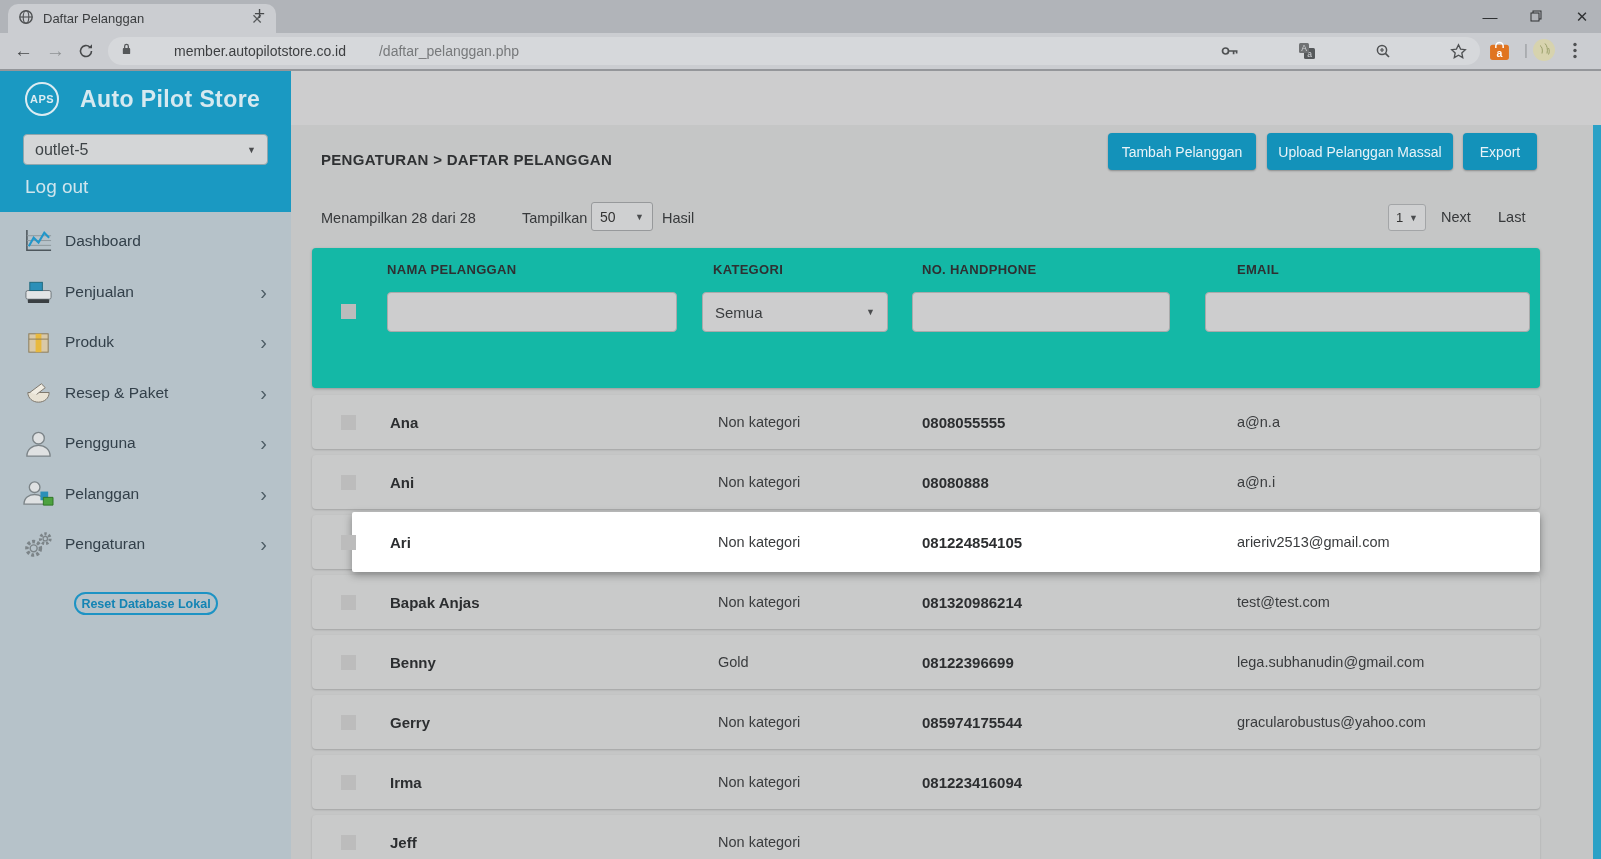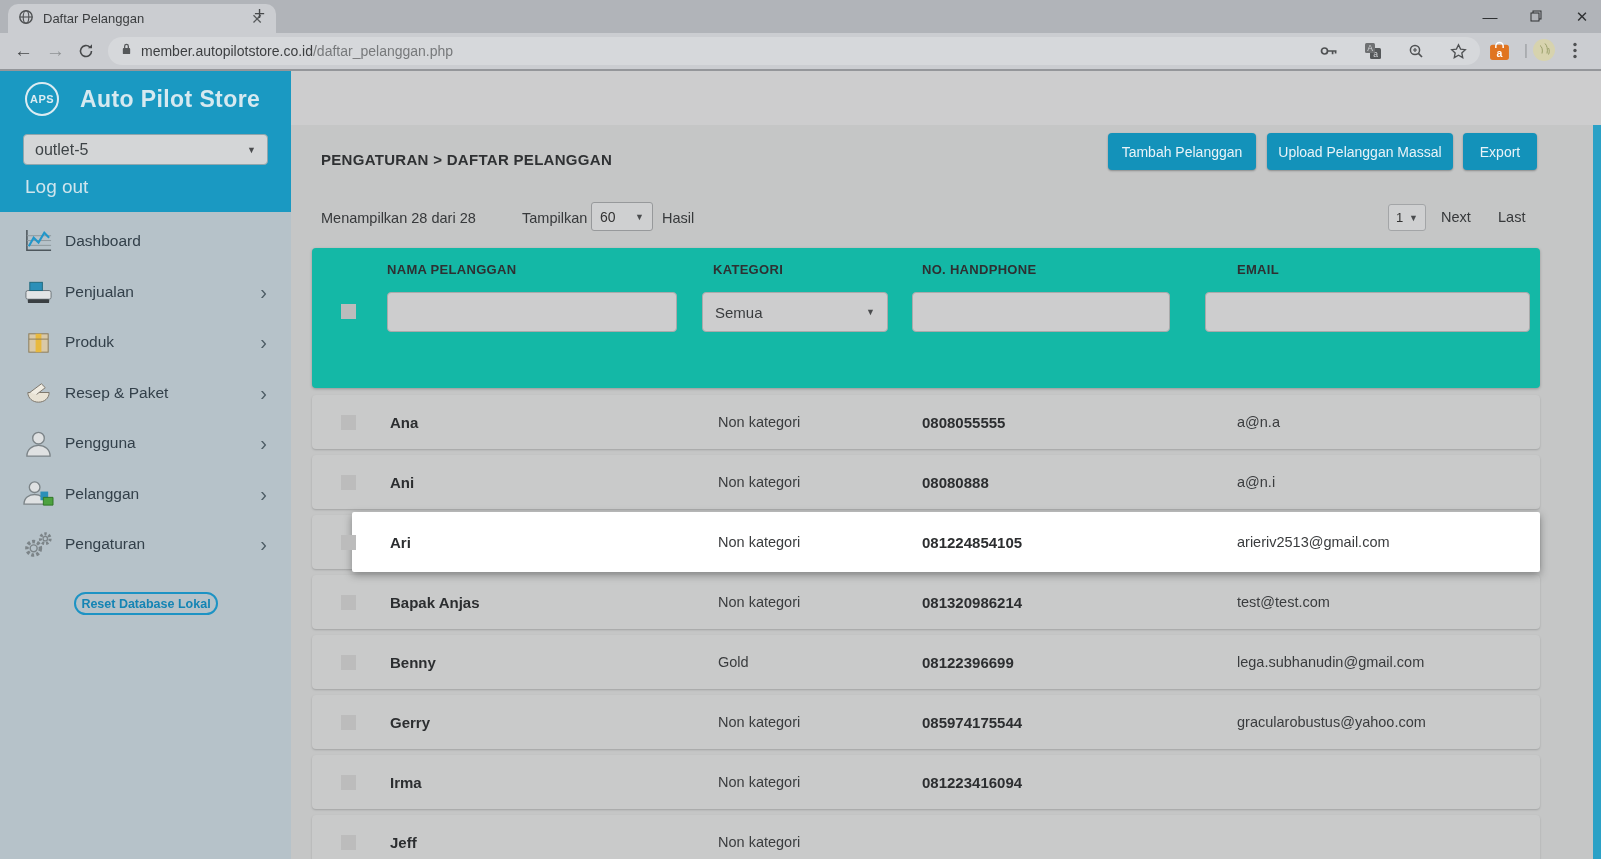--- a/index.html
+++ b/index.html
@@ -13,21 +13,21 @@
     border-radius:10px 10px 0 0;display:flex;align-items:center;padding:0 10px;}
   .tab-title{font-size:13px;color:#3b3d3f;margin-left:9px;flex:1;white-space:nowrap;overflow:hidden;}
   .tab-close{color:#55585a;font-size:14px;padding:0 3px;}
   .newtab{position:absolute;left:254px;top:3px;font-size:19px;color:#47494b;}
   .wincontrols{position:absolute;right:8px;top:0;height:33px;display:flex;gap:24px;align-items:center;}
   .winbtn{width:22px;text-align:center;color:#2f3133;font-size:15px;}
 
   .toolbar{position:absolute;top:33px;left:0;width:1601px;height:36px;background:#cbcdd1;}
   .navic{position:absolute;top:8px;font-size:19px;line-height:19px;}
   .omnibox{position:absolute;left:108px;top:4px;width:1372px;height:28px;border-radius:14px;
-    background:#d6d8db;display:flex;align-items:center;padding:0 13px;}
+    background:#d6d8db;display:flex;align-items:center;padding:0 13px;gap:33px;}
   .url-host{font-size:14px;color:#3d3f41;margin-left:9px;}
   .url-path{font-size:14px;color:#77797b;}
   .omni-ic{margin-left:26px;display:flex;align-items:center;}
   .omni-sp{flex:1;}
   .ext{position:absolute;left:1489px;top:7px;}
   .sep{position:absolute;left:1524px;top:8px;color:#9a9c9f;font-size:15px;}
   .avatar{position:absolute;left:1532px;top:5px;}
   .dots{position:absolute;left:1573px;top:9px;}
 
   
@@ -293,21 +293,21 @@
     </aside>
 
     <div class="breadcrumb">PENGATURAN &gt; DAFTAR PELANGGAN</div>
     <button class="action-btn btn-tambah">Tambah Pelanggan</button>
     <button class="action-btn btn-upload">Upload Pelanggan Massal</button>
     <button class="action-btn btn-export">Export</button>
 
     <span class="txt showing">Menampilkan 28 dari 28</span>
     <span class="txt tampilkan">Tampilkan</span>
     <div class="pagesize">
-      <span>60</span>
+      <span>50</span>
       <span class="caret">▼</span>
     </div>
     <span class="txt hasil">Hasil</span>
     <div class="pagenum">
       <span>1</span>
       <span class="caret">▼</span>
     </div>
     <span class="txt next">Next</span>
     <span class="txt last">Last</span>
 

